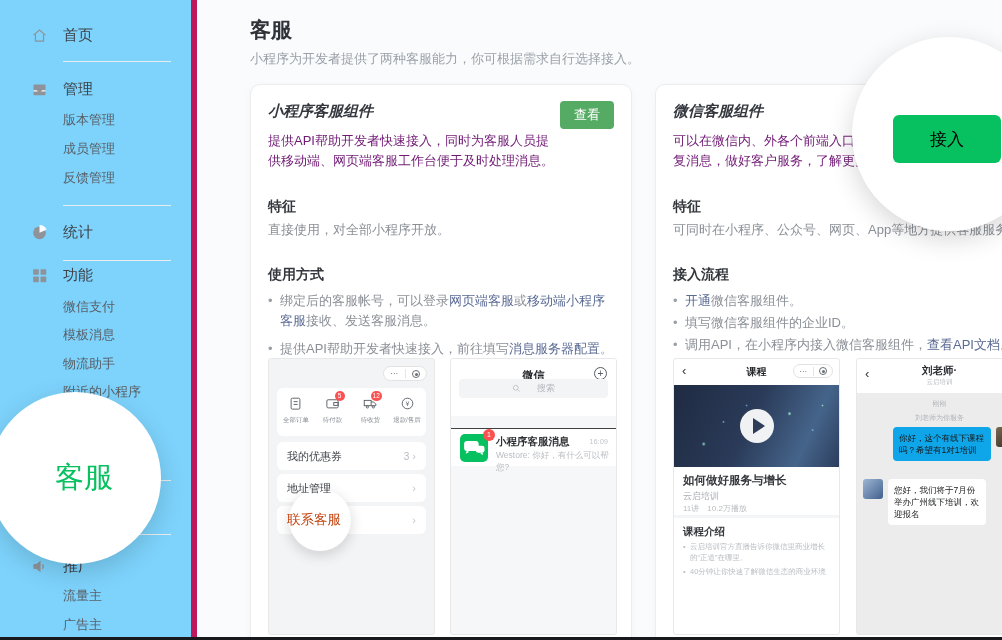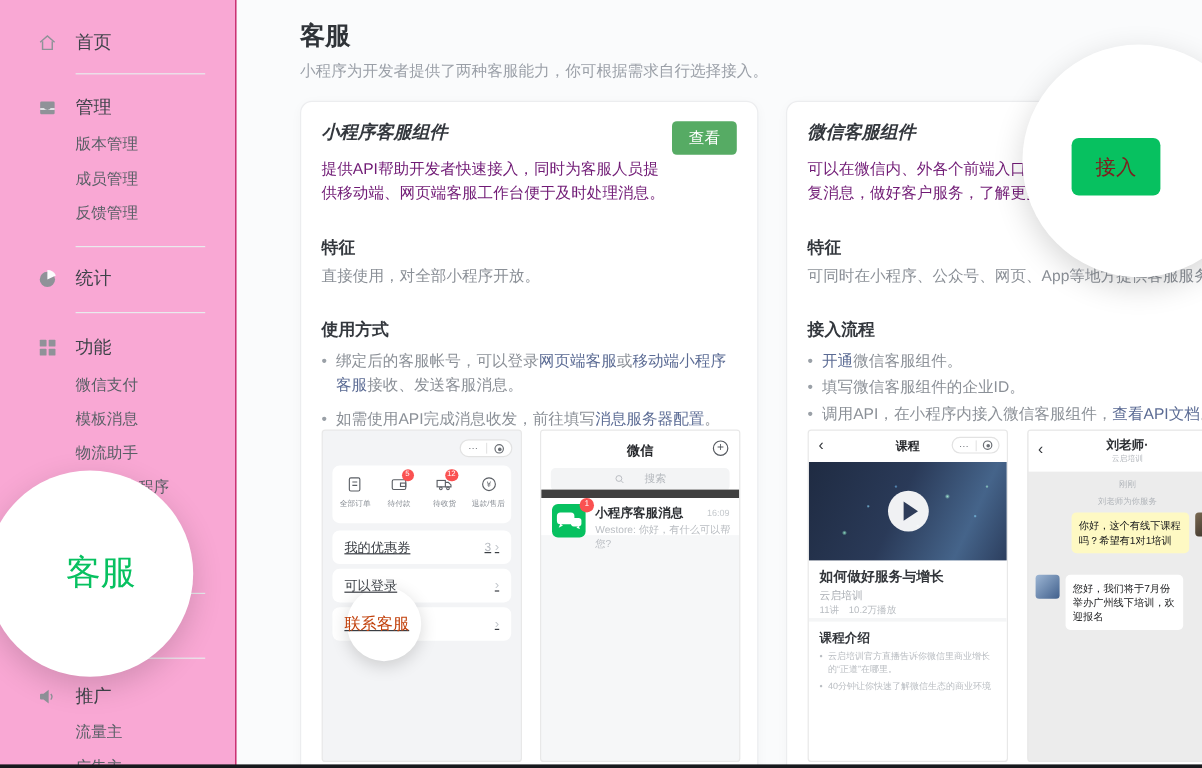--- a/index.html
+++ b/index.html
@@ -2,21 +2,21 @@
 <html><head>
 <meta charset="utf-8">
 <style>
   * { margin:0; padding:0; box-sizing:border-box; }
   html,body { width:1002px; height:640px; overflow:hidden; background:#fff;
     font-family:"Liberation Sans","DejaVu Sans",sans-serif; }
   .app { position:relative; width:1002px; height:640px; background:#fafbfc; overflow:hidden; }
 
   
   .sidebar { position:absolute; left:0; top:0; width:197px; height:100%;
-    background:#f9a8d4; border-right:1px solid #be185d; z-index:5; }
+    background:#7dd3fc; border-right:6px solid #be185d; z-index:5; }
   .nav { padding-top:22px; }
   .nav-section { display:flex; align-items:center; height:26px; margin-left:31px;
     font-size:15px; color:#3f434a; cursor:pointer; }
   .nav-section .nicon { width:17px; height:17px; margin-right:15px; flex:0 0 17px; }
   .nav-sub { height:22px; line-height:22px; margin-left:63px; font-size:13px; color:#595f66; cursor:pointer; }
   .nav-div { height:1px; background:#e9ebed; margin-left:63px; width:108px; }
 
   
   .main { position:absolute; left:198px; top:0; right:0; bottom:0; background:#fafbfc; }
   .page-title { position:absolute; left:52px; top:16px; font-size:21px; font-weight:600; color:#2f3338; }
@@ -59,40 +59,40 @@
   .target::after { content:""; position:absolute; left:2px; top:2px; width:3px; height:3px;
     background:#6b6f75; border-radius:50%; }
   .p1-grid { position:absolute; left:8px; right:8px; top:29px; height:48px; background:#fff;
     border-radius:6px; display:flex; }
   .gi { flex:1; position:relative; display:flex; flex-direction:column; align-items:center; padding-top:8px; }
   .gi svg { width:15px; height:15px; }
   .gi-label { margin-top:4px; font-size:7px; color:#8a8f96; white-space:nowrap; transform:scale(.92); }
   .gi-badge { position:absolute; top:3px; right:7px; min-width:10px; height:10px; border-radius:5px;
     background:#fa5151; color:#fff; font-size:6.5px; line-height:10px; padding:0 2px; text-align:center; }
   .p1-row { position:absolute; left:8px; right:8px; height:28px; background:#fff; border-radius:6px;
-    display:flex; align-items:center; padding:0 10px; font-size:11px; color:#3a3e44;text-decoration:underline; }
+    display:flex; align-items:center; padding:0 10px; font-size:11px; color:#3a3e44; }
   .row-right { margin-left:auto; display:flex; align-items:center; gap:3px; font-size:10px; color:#b6bac0; }
   .chev { font-size:11px; color:#c3c7cc; }
   .magnify-circle { position:absolute; left:12px; top:-17px; width:62px; height:62px; border-radius:50%;
     background:#fff; box-shadow:0 4px 14px rgba(0,0,0,.16); }
   .p1-row .lbl { position:relative; z-index:2; }
   .lbl-zoom { font-size:13.5px !important; color:#c2410c; }
 
   
   .p-wechat { background:#f6f7f8; }
   .p2-head { position:absolute; top:0; left:0; right:0; height:57px; background:#fff; }
   .p2-title { position:absolute; top:9px; left:0; right:0; text-align:center; font-size:11px;
     font-weight:600; color:#24262a; }
   .p2-plus { position:absolute; right:9px; top:8px; width:13px; height:13px; border:1px solid #565a60;
     border-radius:50%; color:#565a60; font-size:10px; line-height:11px; text-align:center; }
-  .p2-search { position:absolute; left:8px; right:8px; top:31px; height:19px; background:#f3f4f5;
+  .p2-search { position:absolute; left:8px; right:8px; top:20px; height:19px; background:#f3f4f5;
     border-radius:4px; display:flex; align-items:center; justify-content:center; gap:16px;
     font-size:9px; color:#b4b8bd; }
-  .p2-item { position:absolute; top:49px; left:0; right:0; height:38px; background:#fff;
-    border-top:7px solid #404040; }
+  .p2-item { position:absolute; top:69px; left:0; right:0; height:38px; background:#fff;
+    border-top:1px solid #404040; }
   .p2-icon { position:absolute; left:9px; top:5px; width:28px; height:28px; background:#07c160;
     border-radius:5px; }
   .p2-badge { position:absolute; left:32px; top:0; min-width:12px; height:12px; border-radius:6px;
     background:#fa5151; color:#fff; font-size:7px; line-height:12px; text-align:center; padding:0 2px; z-index:2; }
   .p2-chat-title { position:absolute; left:45px; top:6px; font-size:10.5px; font-weight:600; color:#2c2f33; }
   .p2-chat-preview { position:absolute; left:45px; top:21px; font-size:8.5px; color:#b9bdc2; }
   .p2-time { position:absolute; right:8px; top:8px; font-size:7.5px; color:#c4c8cc; }
 
   
   .p-course { background:#fff; }
@@ -133,32 +133,32 @@
     font-weight:600; color:#2c2f33; }
   .p4-sub { position:absolute; top:19px; left:0; right:0; text-align:center; font-size:6.5px; color:#b4b8bd; }
   .p4-more { position:absolute; right:8px; top:7px; font-size:10px; color:#33363b; letter-spacing:1px; }
   .p4-time { position:absolute; top:40px; left:0; right:0; text-align:center; font-size:7px; color:#b2b6bb; }
   .p4-system { position:absolute; top:54px; left:0; right:0; text-align:center; font-size:7px; color:#b2b6bb; }
   .avatar { position:absolute; width:20px; height:20px; border-radius:3px; }
   .p4-av-user { right:6px; top:68px; background:linear-gradient(135deg,#7a6a52,#2b2420); }
   .p4-av-agent { left:6px; top:120px; background:linear-gradient(135deg,#9db6d4,#41608c); }
   .bubble { position:absolute; width:98px; border-radius:4px; padding:5px 6px; font-size:8.5px;
     line-height:12px; color:#17181a; }
-  .p4-bub-user { right:31px; top:68px; background:#fef9c3; }
+  .p4-bub-user { right:31px; top:68px; background:#0ea5e9; }
   .p4-bub-agent { left:31px; top:120px; background:#fff; }
 
   
   .spot-left { position:absolute; left:-11px; top:392px; width:172px; height:172px; border-radius:50%;
     background:#fff; box-shadow:0 8px 26px rgba(0,0,0,.16); z-index:20;
     display:flex; align-items:center; justify-content:center; }
   .spot-left-label { font-size:29px; color:#07c160; transform:translateX(9px); cursor:pointer; }
   .spot-right { position:absolute; left:852px; top:37px; width:194px; height:194px; border-radius:50%;
     background:#fff; box-shadow:0 8px 26px rgba(0,0,0,.16); z-index:20; }
-  .btn-join { position:absolute; left:41px; top:78px; width:74px; height:48px; background:#07c160;
-    color:#7f1d1d; font-size:17px; border:none; border-radius:6px; cursor:pointer; }
+  .btn-join { position:absolute; left:41px; top:78px; width:108px; height:48px; background:#07c160;
+    color:#000000; font-size:17px; border:none; border-radius:6px; cursor:pointer; }
 
   .window-edge { position:absolute; left:0; right:0; bottom:0; height:3px; background:#17191d; z-index:40; }
 </style>
 </head>
 <body>
 
 <div class="app">
 
   <div class="sidebar">
     <div class="nav">
@@ -191,21 +191,21 @@
         <span class="nicon">
           <svg viewBox="0 0 24 24" width="17" height="17">
               <circle cx="12" cy="12.5" r="9" fill="#8f9298"></circle>
               <path d="M12,12.5 L12,1.5 A11,11 0 0 1 22,8 Z" fill="#fbfcfd"></path>
             </svg>
         </span>
         <span>统计</span>
       </div>
       <div class="nav-div" style="margin-top:15px"></div>
 
-      <div class="nav-section" style="margin-top:15px">
+      <div class="nav-section" style="margin-top:1px">
         <span class="nicon">
           <svg viewBox="0 0 24 24" width="17" height="17">
               <rect x="3" y="3" width="8" height="8" rx="1" fill="#8f9298"></rect>
               <rect x="13.5" y="3" width="8" height="8" rx="1" fill="#8f9298"></rect>
               <rect x="3" y="13.5" width="8" height="8" rx="1" fill="#8f9298"></rect>
               <rect x="13.5" y="13.5" width="8" height="8" rx="1" fill="#8f9298"></rect>
             </svg>
         </span>
         <span>功能</span>
       </div>
@@ -243,21 +243,21 @@
         </div>
         <button class="btn-view">查看</button>
       </div>
 
       <div class="sec-label">特征</div>
       <div class="sec-body">直接使用，对全部小程序开放。</div>
 
       <div class="sec-label usage">使用方式</div>
       <div class="bullets">
         <div class="bullet"><span>绑定后的客服帐号，可以登录</span><span class="link">网页端客服</span><span>或</span><span class="link">移动端小程序客服</span><span>接收、发送客服消息。</span></div>
-        <div class="bullet"><span>如需使用API完成消息收发，前往填写</span><span class="link">消息服务器配置</span><span>。</span></div>
+        <div class="bullet"><span>提供API帮助开发者快速接入，前往填写</span><span class="link">消息服务器配置</span><span>。</span></div>
       </div>
 
       <div class="phones">
 
         <div class="phone p-orders">
           <div class="capsule">
             <span class="cap-cell">···</span>
             <span class="cap-div"></span>
             <span class="cap-cell">
                 <span class="target"></span>
@@ -299,21 +299,21 @@
             </div>
           </div>
           <div class="p1-row" style="top:83px">
             <span class="lbl">我的优惠券</span>
             <span class="row-right">
                 <span>3</span>
                 <span class="chev">›</span>
               </span>
           </div>
           <div class="p1-row" style="top:115px">
-            <span class="lbl">可以登录</span>
+            <span class="lbl">地址管理</span>
             <span class="row-right">
                 <span class="chev">›</span>
               </span>
           </div>
           <div class="p1-row" style="top:147px">
             <span class="magnify-circle"></span>
             <span class="lbl lbl-zoom">联系客服</span>
             <span class="row-right">
                 <span class="chev">›</span>
               </span>

